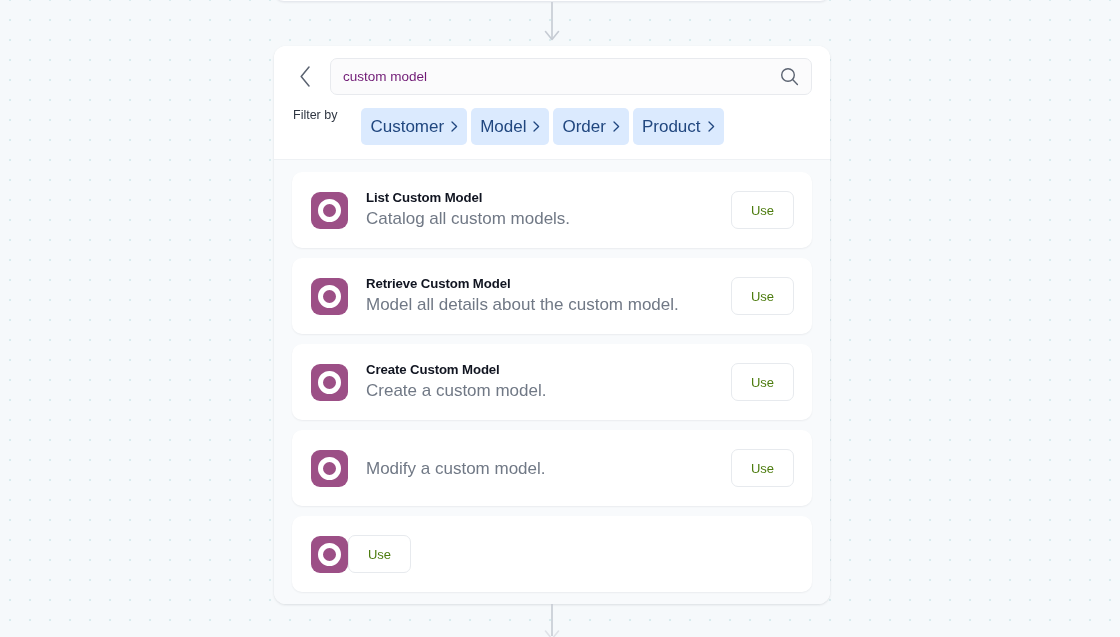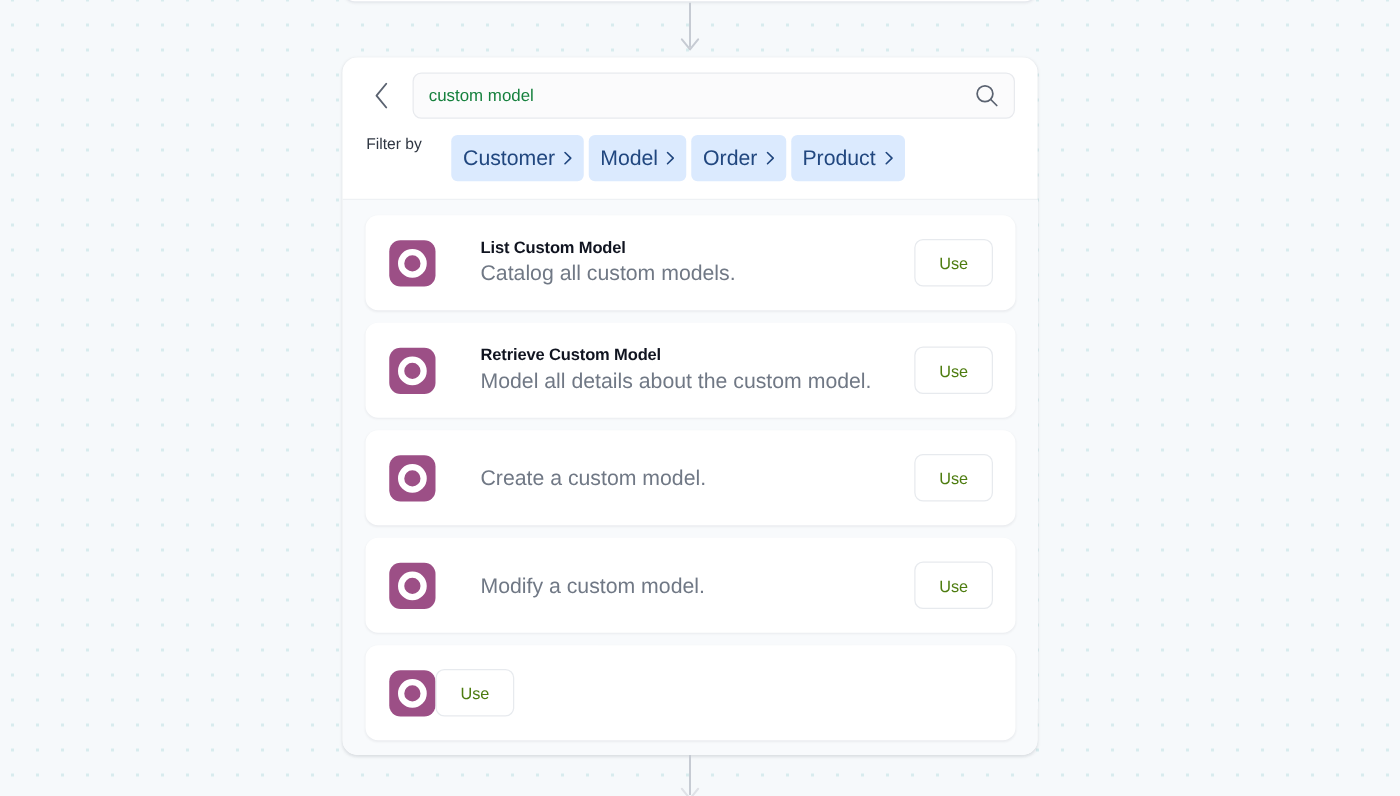--- a/index.html
+++ b/index.html
@@ -102,21 +102,21 @@
     padding: 0 8px 0 12px;
   }
 
   .search-input {
     flex: 1 1 auto;
     border: none;
     outline: none;
     background: transparent;
     font-family: "Liberation Sans", sans-serif;
     font-size: 13.5px;
-    color: #15803d;
+    color: #701a75;
     height: 100%;
   }
   .search-input::placeholder { color: #a3a9b4; }
 
   .search-icon-btn {
     width: 28px;
     height: 28px;
     display: flex;
     align-items: center;
     justify-content: center;
@@ -195,21 +195,21 @@
   }
   .app-icon .ring {
     width: 23px;
     height: 23px;
     border-radius: 50%;
     border: 5px solid #ffffff;
     background: #9c4f86;
   }
 
   .result-text {
-    margin-left: 36px;
+    margin-left: 18px;
     flex: 1 1 auto;
     min-width: 0;
   }
 
   .result-title {
     font-size: 13.2px;
     font-weight: bold;
     color: #101420;
     line-height: 1.3;
     letter-spacing: -0.1px;
@@ -334,20 +334,21 @@
         <div class="result-sub">Model all details about the custom model.</div>
       </div>
       <button class="use-btn">Use</button>
     </div>
 
     <div class="result-card">
       <div class="app-icon">
         <div class="ring"></div>
       </div>
       <div class="result-text">
+        <div class="result-title">Create Custom Model</div>
         <div class="result-sub">Create a custom model.</div>
       </div>
       <button class="use-btn">Use</button>
     </div>
 
     <div class="result-card">
       <div class="app-icon">
         <div class="ring"></div>
       </div>
       <div class="result-text">

